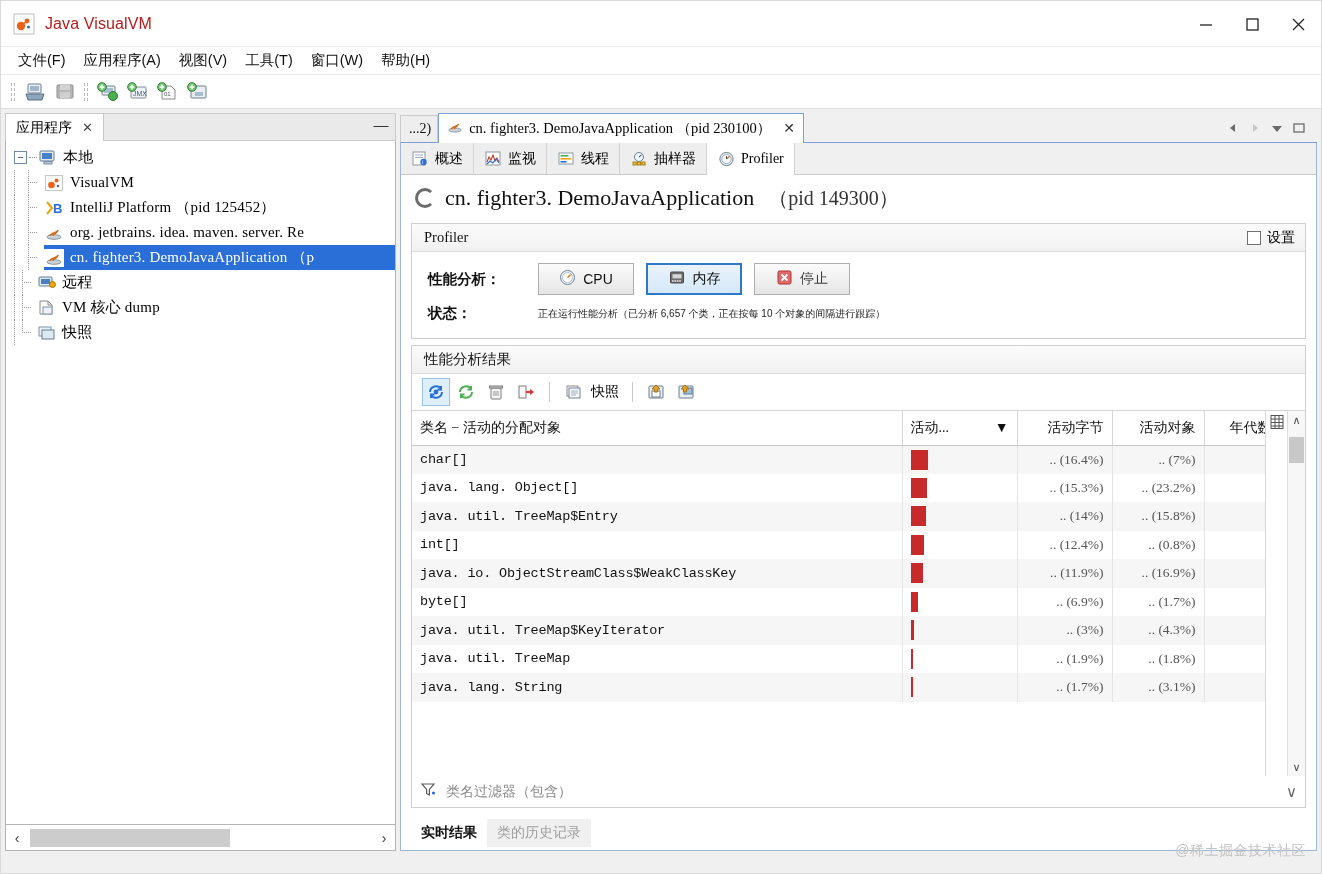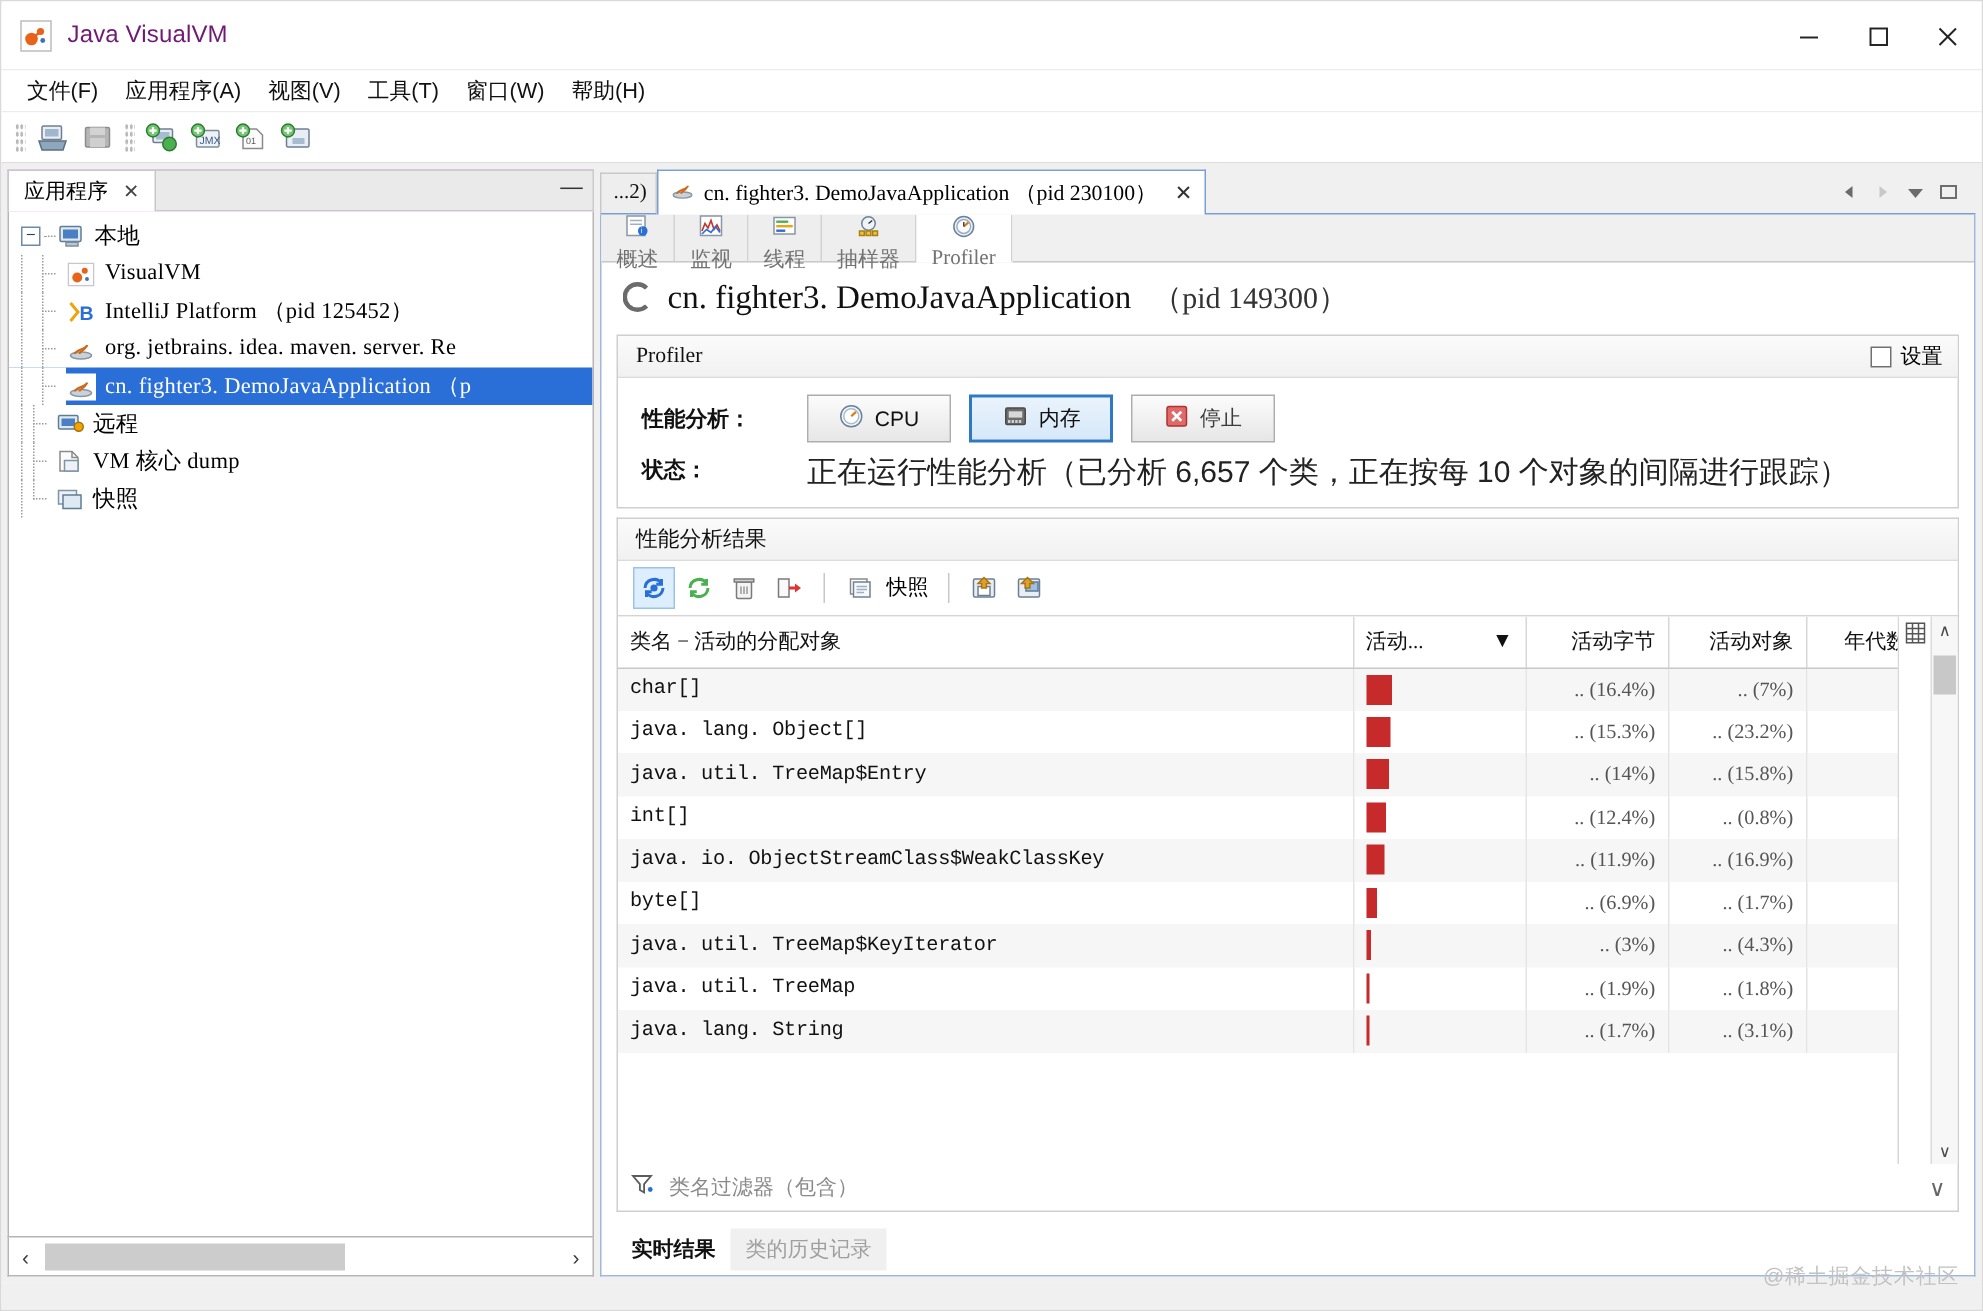--- a/index.html
+++ b/index.html
@@ -10,21 +10,21 @@
     font-family:"Liberation Sans", sans-serif;
     font-size:13px; color:#000;
     overflow:hidden;
     position:relative;
   }
   .win { width:1322px; height:874px; display:flex; flex-direction:column; background:#fff; border:1px solid #d9d9d9;}
 
   
   .titlebar { height:46px; flex:0 0 46px; display:flex; align-items:center; background:#fff; border-bottom:1px solid #ececec;}
   .titlebar .app-icon { width:22px; height:22px; margin-left:12px; margin-right:10px; position:relative; flex:0 0 22px;}
-  .titlebar .title-text { font-size:16px; color:#701a75; letter-spacing:0.1px;}
+  .titlebar .title-text { font-size:16px; color:#b91c1c; letter-spacing:0.1px;}
   .titlebar .spacer { flex:1 1 auto; }
   .wbtn { width:46px; height:46px; display:flex; align-items:center; justify-content:center; cursor:default;}
   .wbtn svg { display:block; }
 
   
   .menubar { height:28px; flex:0 0 28px; display:flex; align-items:center; padding-left:8px; background:#fff; border-bottom:1px solid #ececec; }
   .menuitem { padding:2px 9px; font-size:14.5px; color:#111; cursor:default; white-space:nowrap;}
 
   
   .toolbar { height:34px; flex:0 0 34px; display:flex; align-items:center; padding-left:6px; background:#fff; border-bottom:1px solid #dedede;}
@@ -64,21 +64,21 @@
   .rp-tabstrip { height:30px; flex:0 0 30px; display:flex; align-items:flex-end; background:#f0f0f0; position:relative;}
   .rp-tab-trunc { height:28px; display:flex; align-items:center; padding:0 6px 0 8px; font-family:"Liberation Serif", serif; font-size:14px; color:#111; background:#eeeeee; border:1px solid #c9c9c9; border-bottom:1px solid #7a9fd4;}
   .rp-tab-active { height:30px; display:flex; align-items:center; padding:0 8px; background:#fff; border:1px solid #7a9fd4; border-bottom:none; font-family:"Liberation Serif", serif; font-size:14.5px;}
   .rp-tab-active .jicon { margin-right:6px; }
   .rp-tab-active .x { margin-left:12px; font-size:14px; color:#333;}
   .rp-tabfill { flex:1 1 auto; border-bottom:1px solid #7a9fd4; display:flex; align-items:center; justify-content:flex-end; gap:2px; padding-bottom:4px;}
   .rp-navbtn { width:20px; height:20px; display:flex; align-items:center; justify-content:center;}
 
   .rp-inner { flex:1 1 auto; display:flex; flex-direction:column; background:#fff; border:1px solid #9db8d9; border-top:none; min-height:0;}
   .subtabs { height:32px; flex:0 0 32px; display:flex; align-items:stretch; background:#f0f0f0; border-bottom:1px solid #c9c9c9;}
-  .subtab { display:flex; align-items:center; gap:6px; padding:0 10px; background:#eeeeee; border-right:1px solid #d2d2d2; font-size:14px; font-family:"Liberation Serif", serif; color:#737373;flex-direction:column;}
+  .subtab { display:flex; align-items:center; gap:6px; padding:0 10px; background:#eeeeee; border-right:1px solid #d2d2d2; font-size:14px; font-family:"Liberation Serif", serif; color:#000000;}
   .subtab.active { background:#fff; border-bottom:1px solid #fff; margin-bottom:-1px;}
   .subtab .sicon { width:18px; height:16px; display:flex; align-items:center; justify-content:center;}
   .subtabfill { flex:1 1 auto; background:#f0f0f0;}
 
   .pagehead { height:46px; flex:0 0 46px; display:flex; align-items:center; padding-left:14px; gap:10px;}
   .pagehead .ring { width:20px; height:20px; border:3px solid #6b6b6b; border-radius:50%; border-right-color:transparent;}
   .pagehead .ptitle { font-family:"Liberation Serif", serif; font-size:22px; color:#111;}
   .pagehead .ppid { font-family:"Liberation Serif", serif; font-size:20px; color:#333; margin-left:4px;}
 
   .section { margin:2px 10px 0 10px; border:1px solid #cfcfcf; background:#fff;}
@@ -87,21 +87,21 @@
   .sec-head .schk { display:flex; align-items:center; gap:6px; font-size:14px;}
   .sec-head .cbox { width:14px; height:14px; border:1px solid #707070; background:#fff;}
 
   .profbody { padding:10px 0 8px 0;}
   .prow { display:flex; align-items:center; min-height:34px; padding-left:16px;}
   .prow .plabel { width:110px; flex:0 0 110px; font-size:14.5px; font-weight:bold; color:#111;}
   .pbtn { height:32px; min-width:96px; display:flex; align-items:center; justify-content:center; gap:7px; margin-right:12px;
           background:linear-gradient(#fcfcfc,#e6e6e6); border:1px solid #adadad; font-size:14px; color:#111; padding:0 12px;}
   .pbtn.sel { background:linear-gradient(#eaf3fc,#d6e8f9); border:2px solid #2f79c4;align-items:center; }
   .pbtn.dis { color:#3b3b3b; }
-  .pstatus { font-size:20px; color:#222; padding-top:2px;}
+  .pstatus { font-size:10px; color:#222; padding-top:2px;}
 
   .resultsec { margin:6px 10px 0 10px; border:1px solid #cfcfcf; border-bottom:none; background:#fff; flex:1 1 auto; display:flex; flex-direction:column; min-height:0;}
   .res-head { height:28px; flex:0 0 28px; display:flex; align-items:center; padding-left:12px; background:linear-gradient(#fbfbfb,#f1f1f1); border-bottom:1px solid #dcdcdc;}
   .res-head .stitle { font-family:"Liberation Serif", serif; font-size:14.5px; color:#111;}
   .res-toolbar { height:36px; flex:0 0 36px; display:flex; align-items:center; gap:2px; padding-left:10px; background:#fff;}
   .rt-btn { width:28px; height:28px; display:flex; align-items:center; justify-content:center;}
   .rt-btn.on { background:#ddeeff; border:1px solid #9cc2e8;}
   .rt-sep { width:1px; height:20px; background:#c8c8c8; margin:0 7px;}
   .rt-text { font-size:14px; font-family:"Liberation Serif", serif; margin-left:2px; margin-right:4px;}
 

